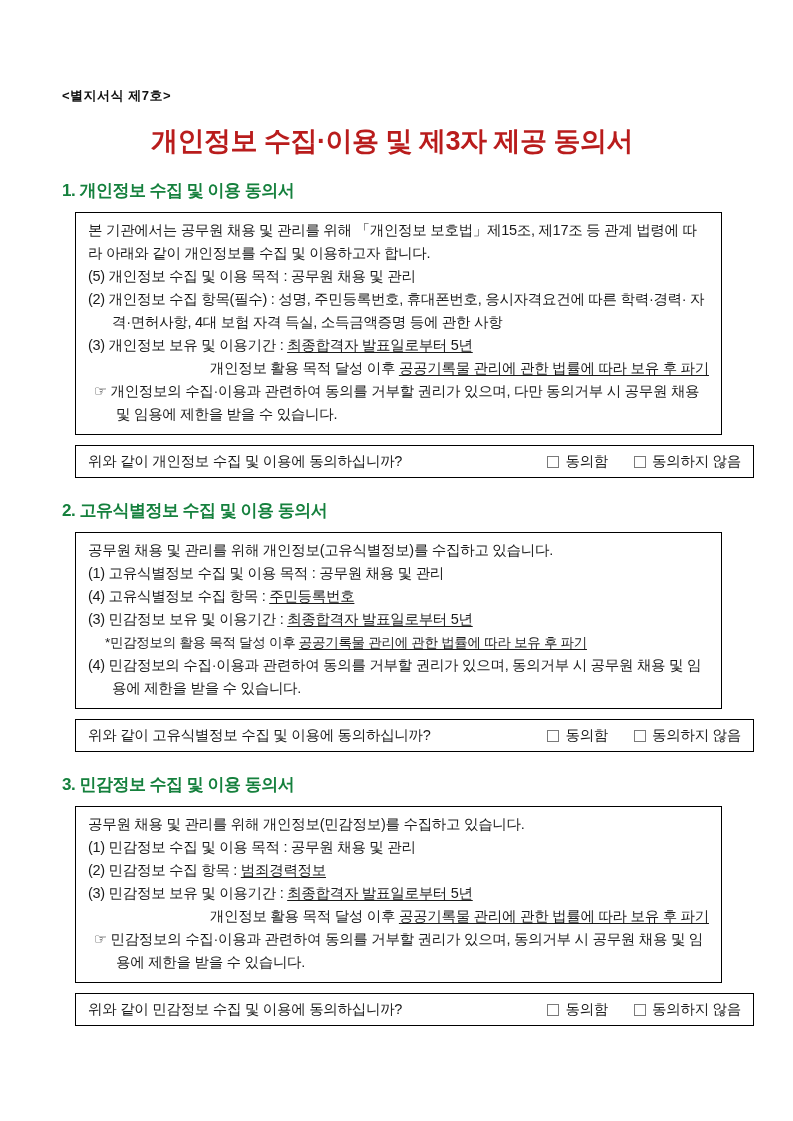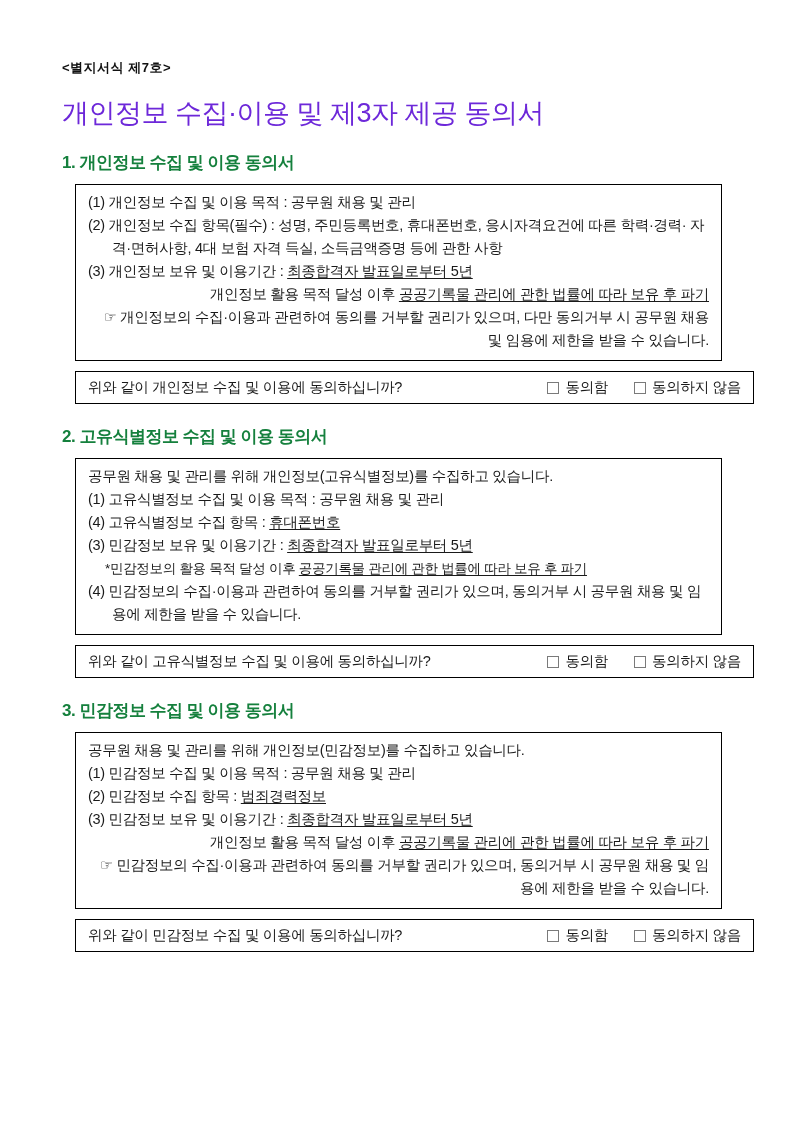--- a/index.html
+++ b/index.html
@@ -5,30 +5,31 @@
   html, body { margin: 0; padding: 0; }
   body {
     width: 793px; height: 1121px;
     background: #ffffff;
     font-family: "Liberation Sans", "DejaVu Sans", sans-serif;
     color: #1a1a1a;
     overflow: hidden;
   }
   * { box-sizing: border-box; }
 
-  .page { padding: 60px 71px 0 62px; border-radius: 15px; }
+  .page { padding: 88px 71px 0 62px; border-radius: 15px; }
 
   .form-label {
     font-size: 13px; font-weight: bold; color: #111;
     line-height: 16px; letter-spacing: 0.5px;
   }
   .title {
     margin: 20px 0 0 0;
-    font-size: 27px; font-weight: normal;
-    color: #6d28d9;
+    text-align: center;
+    font-size: 27px; font-weight: bold;
+    color: #b91c1c;
     line-height: 34px;
     letter-spacing: -0.5px;
   }
   .sec-heading {
     margin: 21px 0 0 0;
     font-size: 17px; font-weight: bold;
     color: #15803d;
     line-height: 24px;
     letter-spacing: -0.5px;
   }
@@ -39,21 +40,21 @@
     border: 1.5px solid #000;
     padding: 6px 12px 8px 12px;
     font-size: 14.5px;
     line-height: 23px;
     letter-spacing: -0.3px;
   }
   .line { }
   .line.hang  { padding-left: 24px; text-indent: -24px; }
   .line.sub   { margin-left: 24px; text-align: right; }
   .line.star  { margin-left: 17px; font-size: 13.5px; }
-  .line.arrow { margin-left: 6px; padding-left: 22px; text-indent: -22px; text-align: right; }
+  .line.arrow { margin-left: 6px; padding-left: 22px; text-indent: -22px; }
   .b { font-weight: normal; }
   .u { text-decoration: underline; text-underline-offset: 2px; }
 
   .consent-row {
     margin: 10px 0 0 13px;
     width: 679px;
     border: 1.5px solid #000;
     padding: 4px 12px;
     display: flex;
     align-items: flex-start;
@@ -77,21 +78,22 @@
 <body>
 
 <div class="page">
 
   <div class="form-label">&lt;별지서식 제7호&gt;</div>
   <h1 class="title">개인정보 수집·이용 및 제3자 제공 동의서</h1>
 
   <section>
     <h2 class="sec-heading">1. 개인정보 수집 및 이용 동의서</h2>
     <div class="box">
-        <div class="line hang"><span>(1) 개인정보 수집 및 이용 목적 : 공무원 채용 및 관리</span></div>
+        <div class="line"><span>본 기관에서는 공무원 채용 및 관리를 위해 「개인정보 보호법」제15조, 제17조 등 관계 법령에 따라 아래와 같이 개인정보를 수집 및 이용하고자 합니다.</span></div>
+        <div class="line hang"><span>(5) 개인정보 수집 및 이용 목적 : 공무원 채용 및 관리</span></div>
         <div class="line hang"><span>(2) 개인정보 수집 항목(필수) : 성명, 주민등록번호, 휴대폰번호, 응시자격요건에 따른 학력·경력· 자격·면허사항, 4대 보험 자격 득실, 소득금액증명 등에 관한 사항</span></div>
         <div class="line hang"><span>(3) 개인정보 보유 및 이용기간 : </span><span class="b u">최종합격자 발표일로부터 5년</span></div>
         <div class="line sub"><span class="b">개인정보 활용 목적 달성 이후 </span><span class="b u">공공기록물 관리에 관한 법률에 따라 보유 후 파기</span></div>
         <div class="line arrow"><span>☞ 개인정보의 수집·이용과 관련하여 동의를 거부할 권리가 있으며, 다만 동의거부 시 공무원 채용 및 임용에 제한을 받을 수 있습니다.</span></div>
       </div>
     <div class="consent-row">
       <span class="q">위와 같이 개인정보 수집 및 이용에 동의하십니까?</span>
       <span class="opt">
         <span class="cb"></span>
         <span>동의함</span>
@@ -101,21 +103,21 @@
         <span>동의하지 않음</span>
       </span>
     </div>
   </section>
 
   <section>
     <h2 class="sec-heading">2. 고유식별정보 수집 및 이용 동의서</h2>
     <div class="box">
         <div class="line"><span>공무원 채용 및 관리를 위해 개인정보(고유식별정보)를 수집하고 있습니다.</span></div>
         <div class="line hang"><span>(1) 고유식별정보 수집 및 이용 목적 : 공무원 채용 및 관리</span></div>
-        <div class="line hang"><span>(4) 고유식별정보 수집 항목 : </span><span class="b u">휴대폰번호</span></div>
+        <div class="line hang"><span>(4) 고유식별정보 수집 항목 : </span><span class="b u">주민등록번호</span></div>
         <div class="line hang"><span>(3) 민감정보 보유 및 이용기간 : </span><span class="b u">최종합격자 발표일로부터 5년</span></div>
         <div class="line star"><span class="b">*민감정보의 활용 목적 달성 이후 </span><span class="b u">공공기록물 관리에 관한 법률에 따라 보유 후 파기</span></div>
         <div class="line hang"><span>(4) 민감정보의 수집·이용과 관련하여 동의를 거부할 권리가 있으며, 동의거부 시 공무원 채용 및 임용에 제한을 받을 수 있습니다.</span></div>
       </div>
     <div class="consent-row">
       <span class="q">위와 같이 고유식별정보 수집 및 이용에 동의하십니까?</span>
       <span class="opt">
         <span class="cb"></span>
         <span>동의함</span>
       </span>

